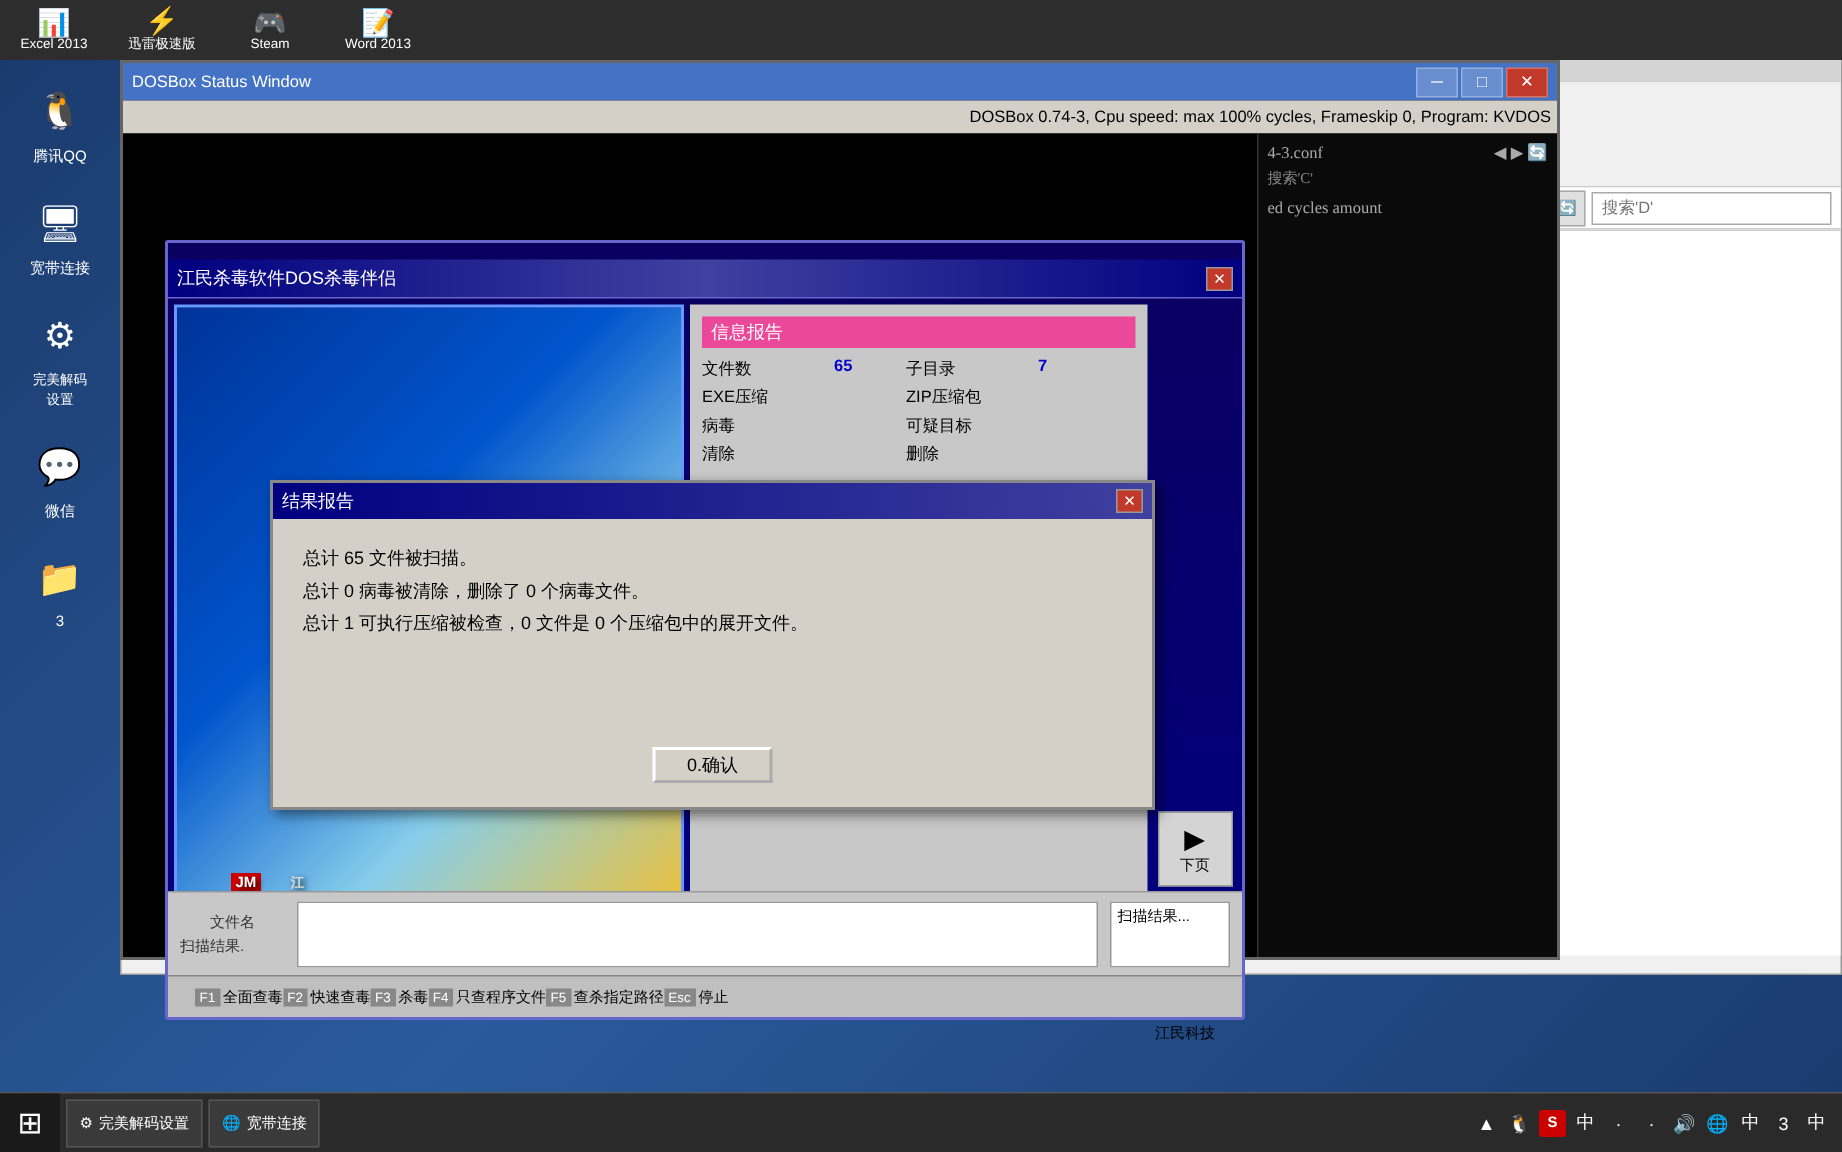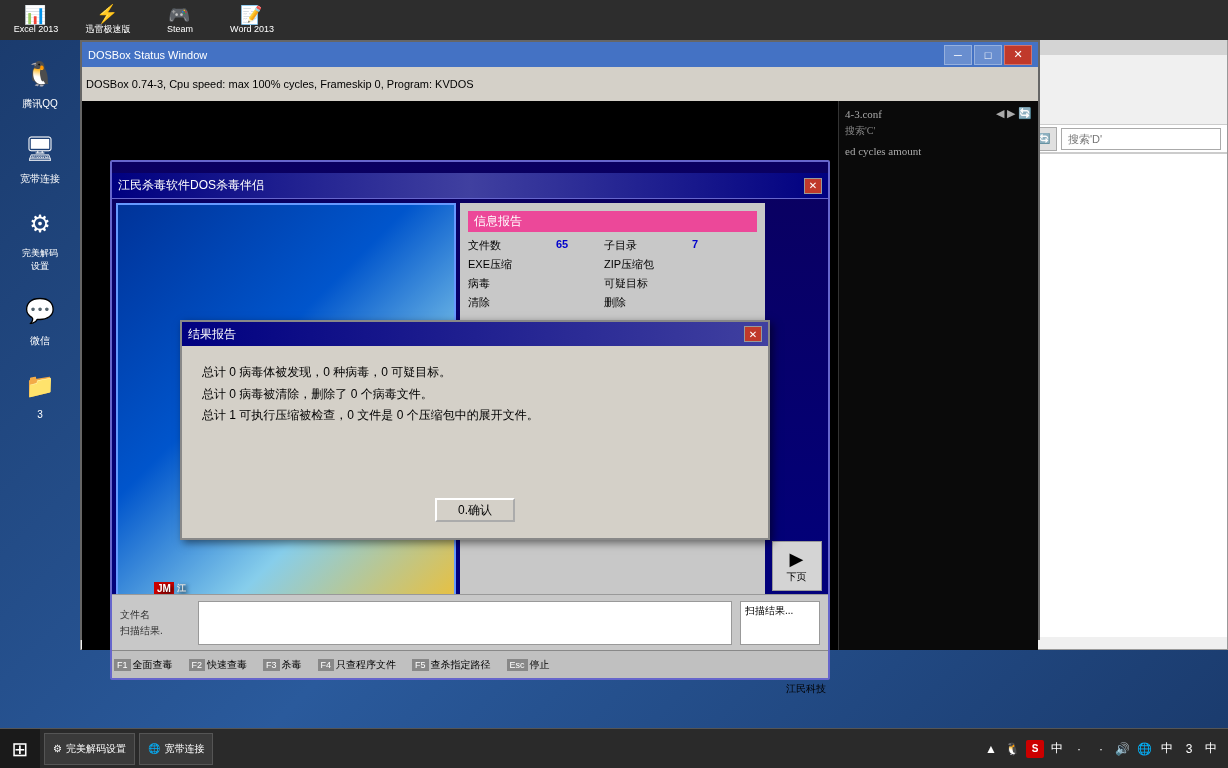--- a/index.html
+++ b/index.html
@@ -217,28 +217,29 @@
       height: 25px;
       background: #4472c4;
       display: flex;
       align-items: center;
       justify-content: space-between;
       padding: 0 6px;
       color: white;
       font-size: 11px;
     }
     .dosbox-menubar {
-      height: 34px;
+      height: 22px;
       background: #d4d0c8;
       display: flex;
       align-items: center;
       padding: 0 4px;
       gap: 8px;
       font-size: 11px;
       color: #000;
+      justify-content: flex-end;
     }
 
     
     .av-window {
       position: absolute;
       top: 160px;
       left: 110px;
       width: 720px;
       height: 520px;
       background: linear-gradient(to bottom, #0a0060, #000080);
@@ -396,23 +397,23 @@
     .av-bottom-bar {
       position: absolute;
       bottom: 0;
       left: 0;
       right: 0;
       height: 28px;
       background: #c0c0c0;
       border-top: 1px solid #888;
       display: flex;
       align-items: center;
-      padding: 0 2px;
+      padding: 0 18px;
       font-size: 10px;
-      gap: 16px;
+      gap: 0;
     }
     .av-bottom-key {
       display: flex;
       align-items: center;
       gap: 2px;
     }
     .key-label {
       background: #888;
       color: white;
       padding: 1px 3px;
@@ -654,21 +655,21 @@
 
 <div class="av-window">
   <div class="av-title-bar">
     <span>江民杀毒软件DOS杀毒伴侣</span>
     <div class="av-close-btn">✕</div>
   </div>
 
   <div style="display:flex;height:calc(100% - 26px - 28px - 56px);padding:4px;gap:4px;">
 
     <div style="width:340px;background:linear-gradient(135deg,#003399 0%,#0055cc 40%,#87ceeb 70%,#e8c040 100%);display:flex;flex-direction:column;align-items:center;justify-content:center;color:white;font-size:22px;font-weight:bold;text-shadow:2px 2px 4px #000;border:2px solid #6699ff;padding:10px;text-align:center;position:relative;">
-      <div style="position:absolute;bottom:4px;left:4px;display:flex;align-items:center;gap:3px;padding-left:32px;">
+      <div style="position:absolute;bottom:4px;left:4px;display:flex;align-items:center;gap:20px;padding-left:32px;">
         <span style="background:#cc0000;color:white;padding:1px 3px;font-size:10px;font-weight:bold;">JM</span>
         <span style="font-size:9px;color:#ddd;">江</span>
       </div>
       <div style="line-height:1.6">江民杀毒软件</div>
       <div style="line-height:1.6">DOS杀毒伴侣</div>
     </div>
 
     <div style="flex:1;background:#c8c8c8;padding:8px;font-size:11px;">
       <div style="background:#ec4899;color:white;padding:2px 6px;margin-bottom:6px;font-size:12px;">信息报告</div>
       <div style="display:grid;grid-template-columns:80px 40px 80px 40px;gap:4px 8px;font-size:11px;">
@@ -698,21 +699,21 @@
     <div style="width:55px;display:flex;flex-direction:column;align-items:center;justify-content:flex-end;padding-bottom:10px;">
       <div style="width:50px;height:50px;background:#d4d4d4;border:1px solid #999;display:flex;flex-direction:column;align-items:center;justify-content:center;cursor:pointer;font-size:18px;">
         <span>▶</span>
         <span style="font-size:10px;">下页</span>
       </div>
     </div>
   </div>
 
   <div style="height:56px;background:#c8c8c8;border-top:1px solid #999;display:flex;align-items:center;padding:0 8px;gap:8px;position:absolute;bottom:28px;left:0;right:0;">
     <div style="width:70px;">
-      <div style="font-size:10px;color:#333;margin-bottom:2px;">文件名</div>
+      <div style="font-size:10px;color:#333;margin-bottom:2px;text-align:center;">文件名</div>
       <div style="font-size:10px;color:#333;">扫描结果.</div>
     </div>
     <div style="flex:1;background:white;border:1px solid #999;height:44px;"></div>
     <div style="width:80px;background:white;border:1px solid #999;height:44px;padding:2px 4px;font-size:10px;">
       <div>扫描结果...</div>
     </div>
   </div>
 
   <div class="av-bottom-bar">
     <div class="av-bottom-key">
@@ -742,21 +743,21 @@
     <div style="margin-left:auto;margin-top:48px;">江民科技</div>
   </div>
 </div>
 
 <div class="result-dialog">
   <div class="result-title">
     <span>结果报告</span>
     <div class="result-close">✕</div>
   </div>
   <div class="result-content">
-    <div>总计 0 病毒体被发现，0 种病毒，0 可疑目标。</div>
+    <div>总计 65 文件被扫描。</div>
     <div>总计 0 病毒被清除，删除了 0 个病毒文件。</div>
     <div>总计 1 可执行压缩被检查，0 文件是 0 个压缩包中的展开文件。</div>
   </div>
   <div class="result-ok-btn">0.确认</div>
 </div>
 
 <div class="taskbar-bottom">
   <div class="taskbar-start">
     <span>⊞</span>
   </div>

